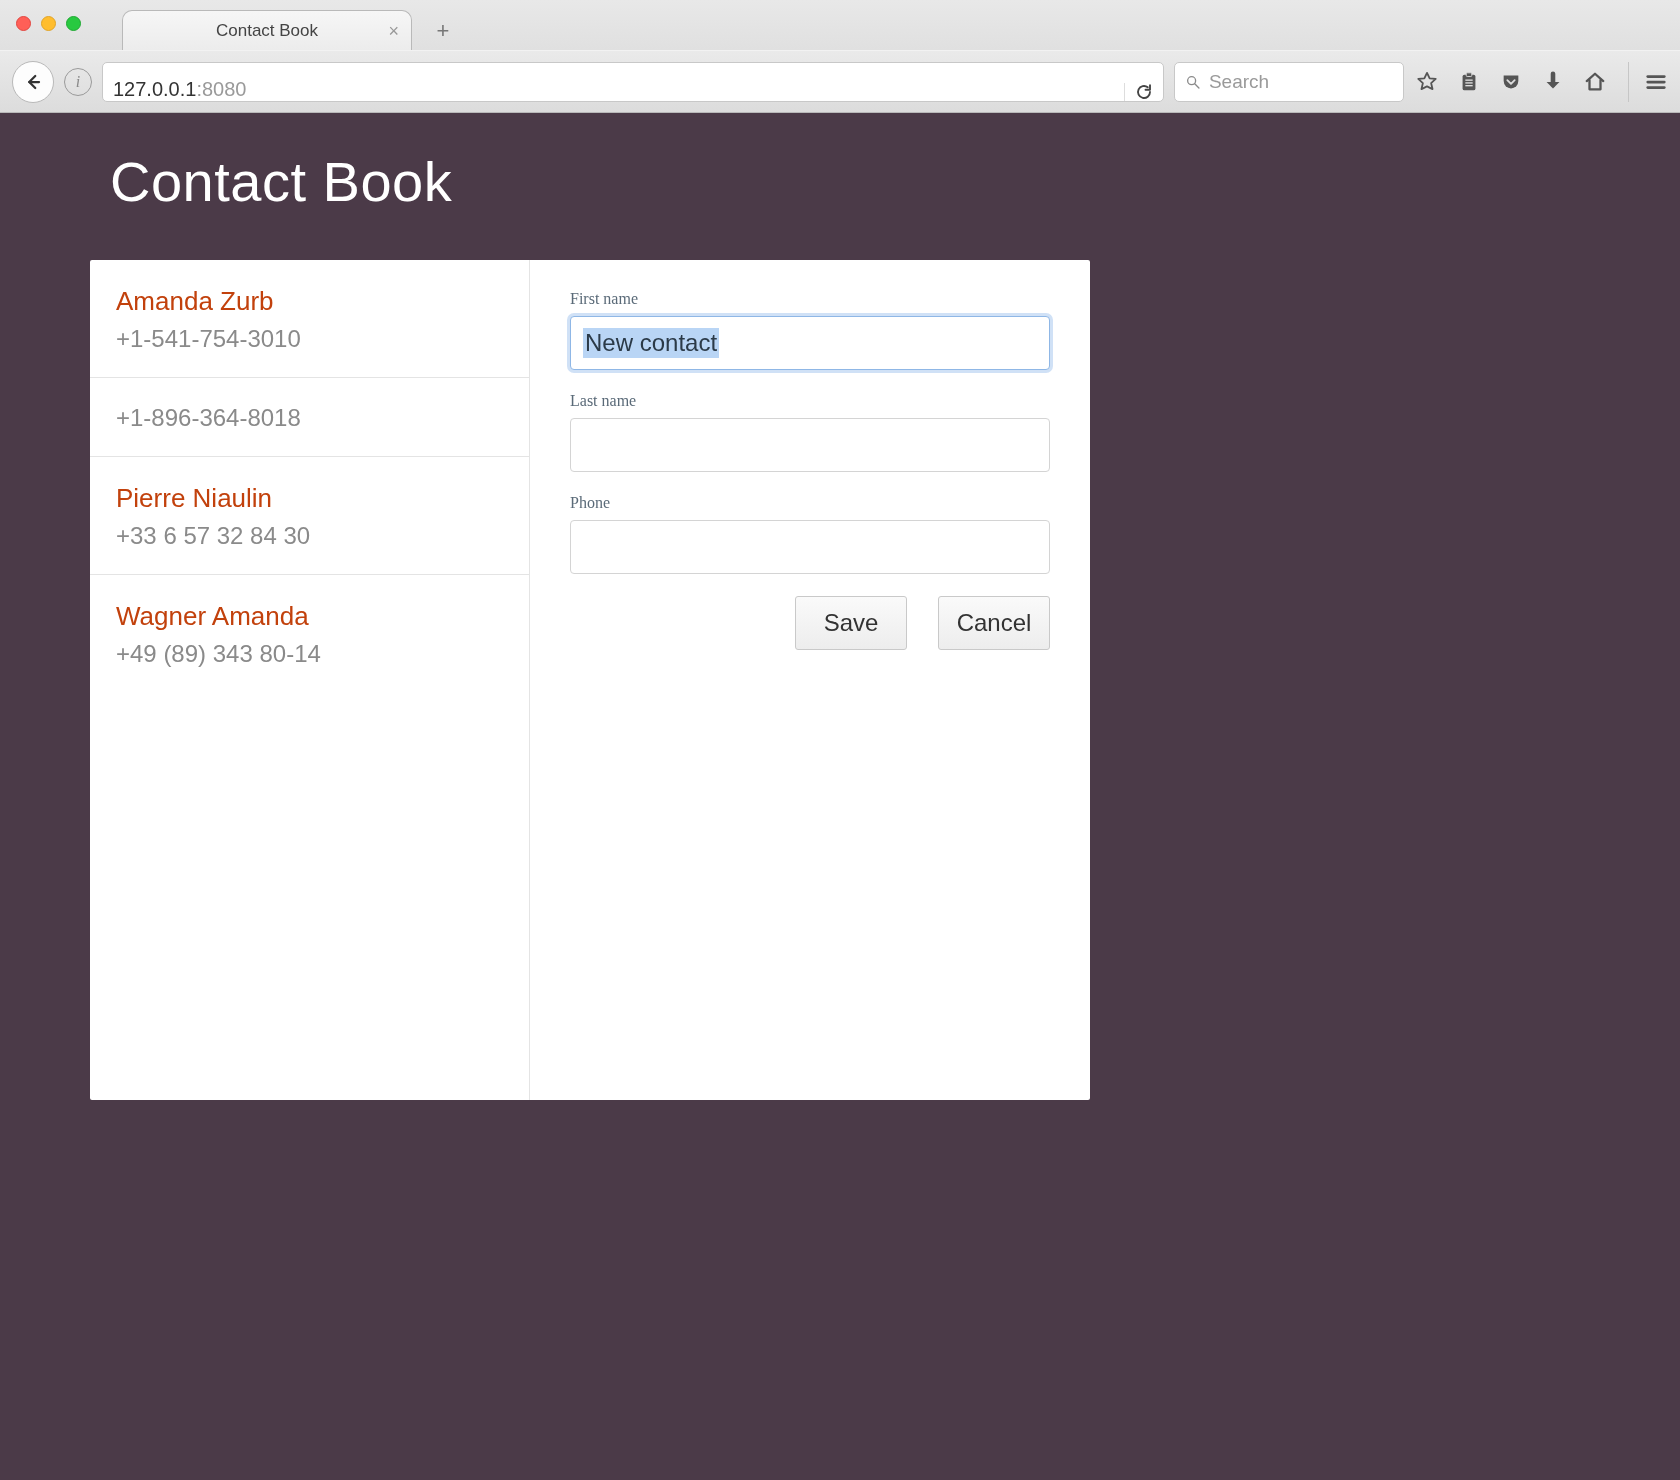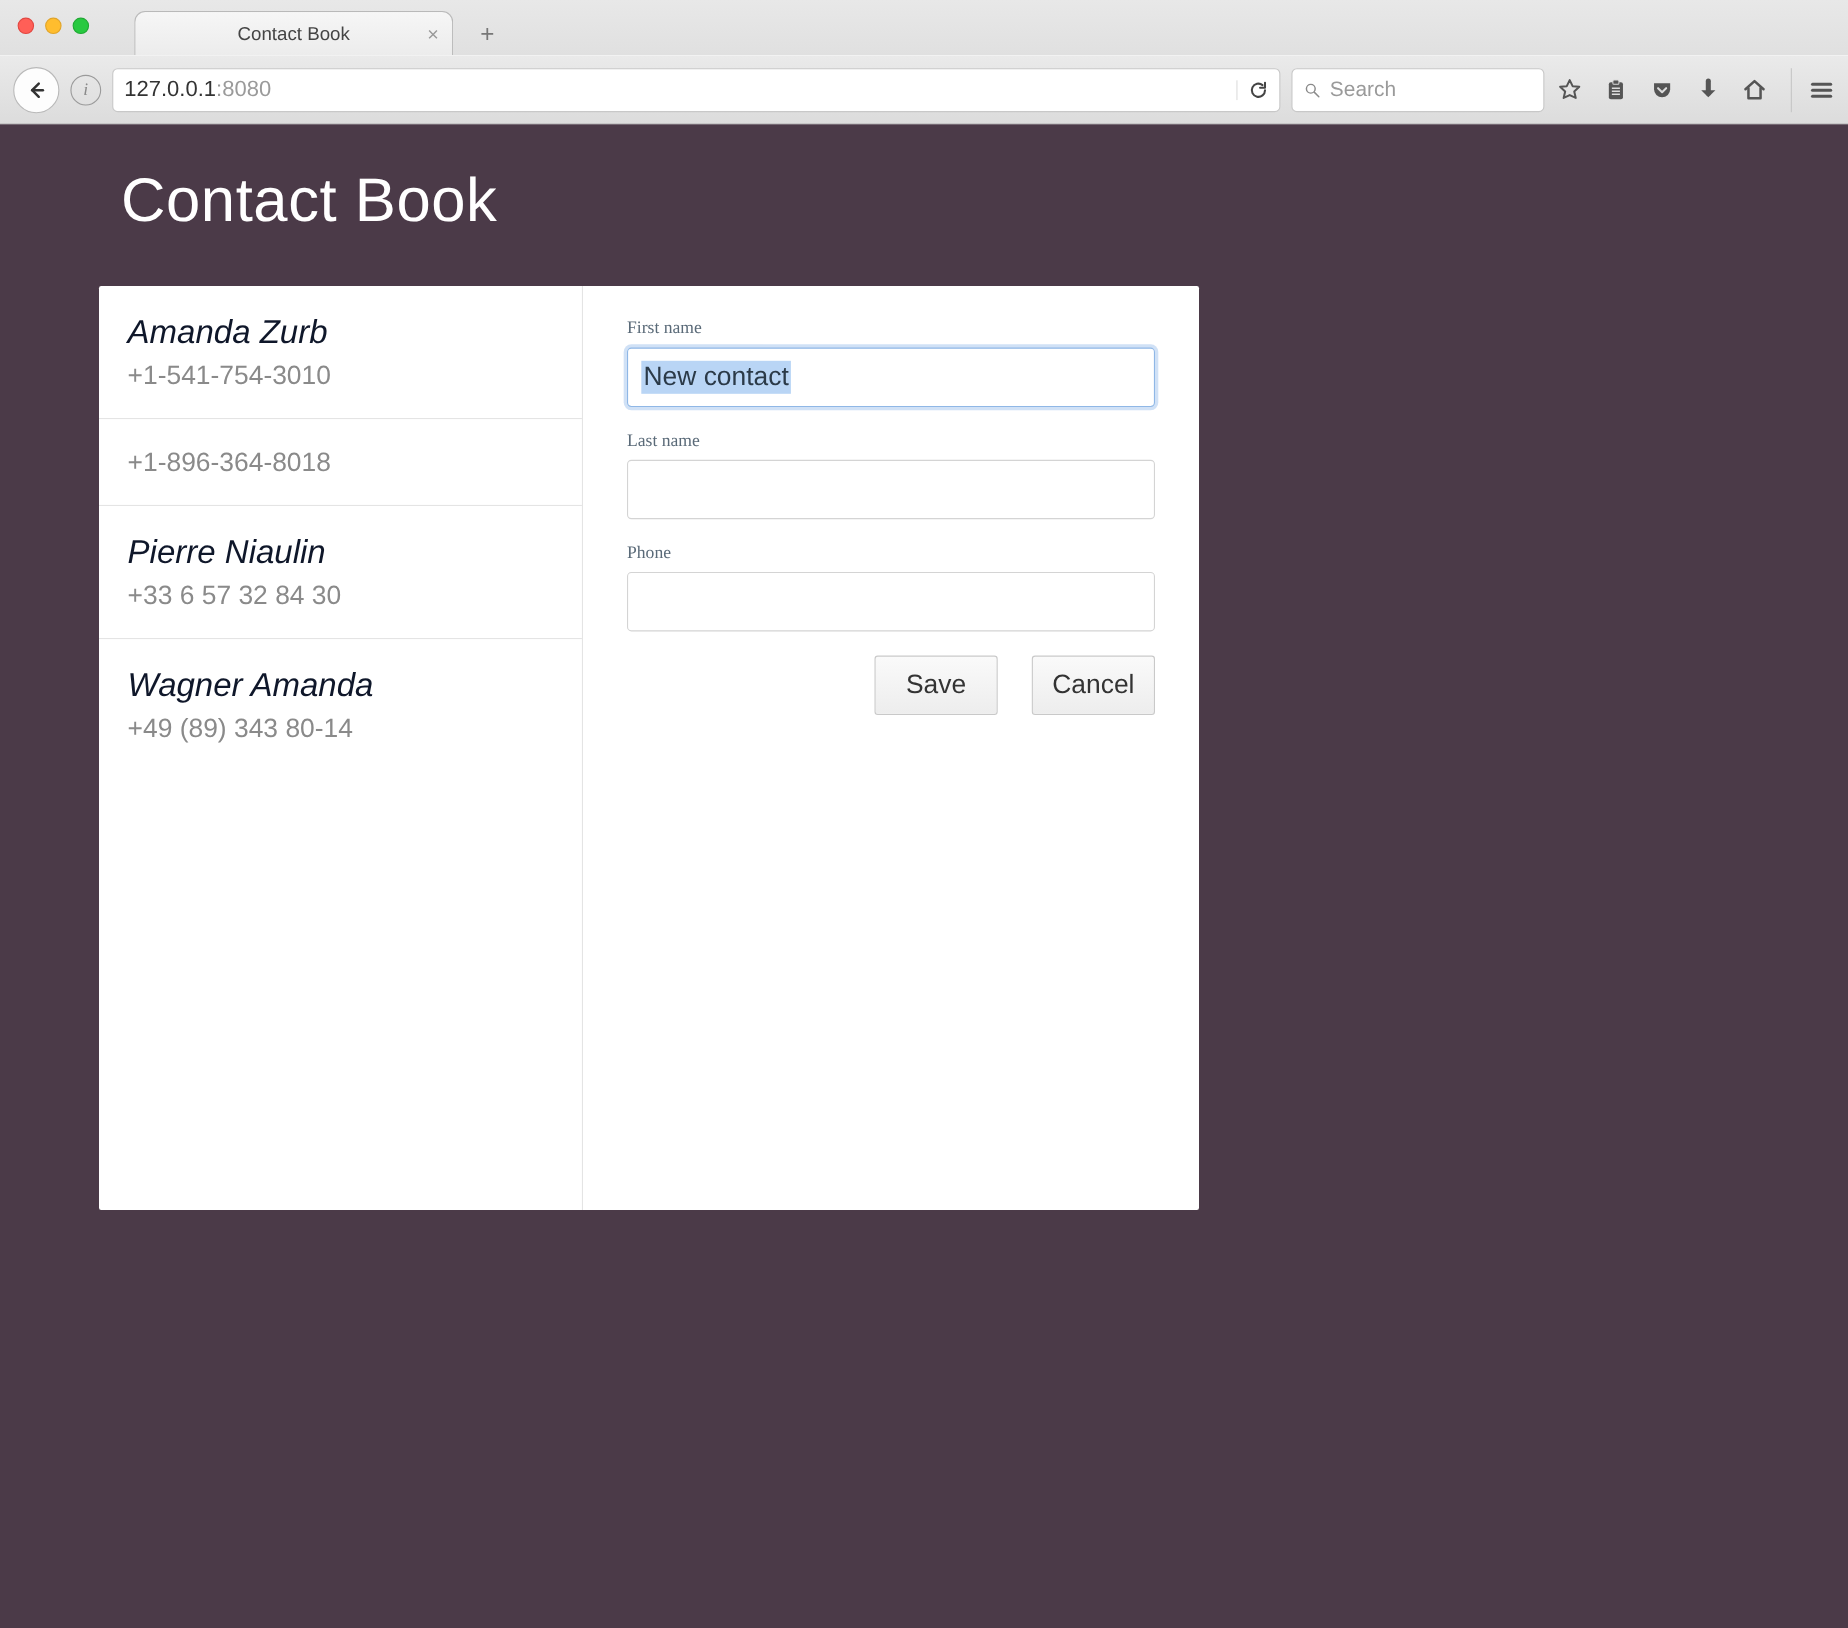--- a/index.html
+++ b/index.html
@@ -86,21 +86,21 @@
   }
   .info-btn {
     width:28px;height:28px;border-radius:50%;
     border:1.5px solid #9a9a9a;color:#8a8a8a;
     display:flex;align-items:center;justify-content:center;
     font-style:italic;font-family:Georgia,serif;font-size:16px;
     cursor:pointer;
   }
   .url-bar {
     flex:1;height:40px;background:#fff;border:1px solid #c8c8c8;
-    border-radius:5px;display:flex;align-items:center;padding:0 10px;
+    border-radius:5px;display:flex;align-items:flex-end;padding:0 10px;
     font-size:20px;color:#333;
   }
   .url-port { color:#9a9a9a; }
   .url-reload {
     margin-left:auto;color:#555;font-size:18px;font-weight:bold;cursor:pointer;
     padding-left:10px;border-left:1px solid #ddd;
   }
   .search-bar {
     width:230px;height:40px;background:#fff;border:1px solid #c8c8c8;
     border-radius:5px;display:flex;align-items:center;padding:0 10px;gap:8px;
@@ -143,24 +143,23 @@
   .contact-list {
     width: 44%;
     border-right: 1px solid #e4e4e4;
   }
   .contact-item {
     padding: 26px 26px 24px 26px;
     border-bottom:1px solid #e4e4e4;
     cursor:pointer;
   }
   .contact-name {
-    font-size:30px;
-    color:#0f172a;
+    font-size:26px;
+    color:#c2410c;
     margin-bottom:8px;
-    font-style:italic;
   }
   .contact-phone {
     font-size:24px;
     color:#8a8a8a;
   }
 
   .form-pane {
     flex:1;
     padding: 30px 40px;
   }

